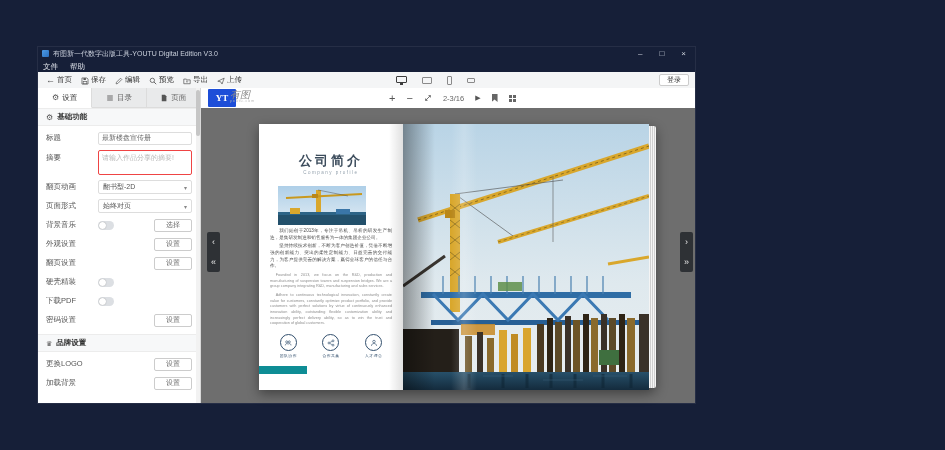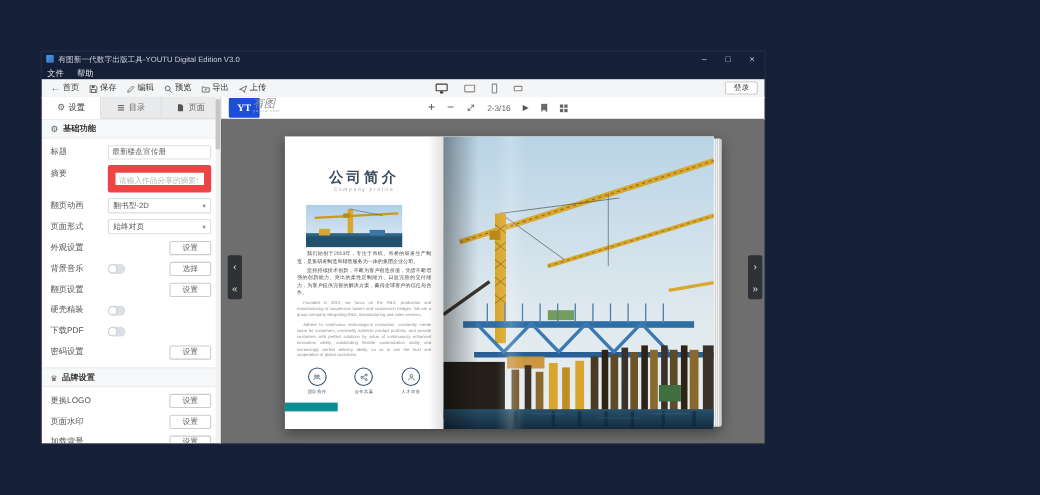--- a/index.html
+++ b/index.html
@@ -38,21 +38,21 @@
   .tab:last-child{border-right:none;}
   .panel{position:absolute;left:0;top:20px;right:0;bottom:0;overflow:hidden;}
   .s-header{height:16px;background:#f7f8f9;border-top:1px solid #ececec;border-bottom:1px solid #ececec;display:flex;align-items:center;gap:4px;padding:0 8px;font-size:7.5px;font-weight:bold;color:#333;margin-top:7px;}
   .s-header:first-child{margin-top:0;}
   .s-row{display:flex;align-items:center;padding:0 8px;margin-top:5px;min-height:14px;}
   .s-row.ta{align-items:flex-start;}
   .s-label{width:52px;flex:0 0 auto;font-size:7.5px;color:#555;}
   .ta .s-label{padding-top:3px;font-family:Liberation Mono, monospace;}
   .s-ctl{flex:1;display:flex;align-items:center;min-width:0;}
   .s-input{width:100%;height:13px;box-sizing:border-box;border:1px solid #ddd;border-radius:2px;font-size:7px;color:#666;padding:0 3px;outline:none;font-family:inherit;}
-  .s-textarea{width:100%;height:25px;box-sizing:border-box;border:7px solid #ef4444;border-radius:2px;font-size:7px;color:#666;padding:2px 3px;resize:none;outline:none;font-family:inherit;}
+  .s-textarea{width:100%;height:25px;box-sizing:border-box;border:1px solid #ef4444;border-radius:2px;font-size:7px;color:#666;padding:2px 3px;resize:none;outline:none;font-family:inherit;}
   .s-textarea::placeholder,.s-input::placeholder{color:#b8b8b8;}
   .s-select{width:100%;height:14px;box-sizing:border-box;border:1px solid #ddd;border-radius:2px;background:#fff;display:flex;align-items:center;padding:0 4px;font-size:7px;color:#555;cursor:pointer;}
   .caret{margin-left:auto;font-size:6px;color:#888;}
   .s-btn{margin-left:auto;width:38px;height:13px;background:#fff;border:1px solid #ccc;border-radius:2px;font-size:7px;color:#666;display:flex;align-items:center;justify-content:center;cursor:pointer;flex:0 0 auto;font-family:inherit;}
   .toggle{width:16px;height:9px;border-radius:5px;background:#dcdfe3;position:relative;flex:0 0 auto;cursor:pointer;}
   .toggle::after{content:"";position:absolute;left:1px;top:1px;width:7px;height:7px;border-radius:50%;background:#fff;box-shadow:0 0 1px rgba(0,0,0,.45);}
   .sb-track{position:absolute;right:0;top:0;bottom:0;width:4px;background:#f2f2f2;}
   .sb-thumb{position:absolute;right:0;top:2px;width:4px;height:46px;background:#c6c6c6;border-radius:2px;}
   
   .preview{flex:1;position:relative;min-width:0;}
@@ -217,30 +217,30 @@
             <div class="s-row">
               <span class="s-label">页面形式</span>
               <div class="s-ctl">
                 <div class="s-select">
                   <span>始终对页</span>
                   <span class="caret">▾</span>
                 </div>
               </div>
             </div>
             <div class="s-row">
-              <span class="s-label">外观设置</span>
-              <div class="s-ctl">
-                <button class="s-btn">设置</button>
-              </div>
-            </div>
-            <div class="s-row">
               <span class="s-label">背景音乐</span>
               <div class="s-ctl">
                 <span class="toggle"></span>
                 <button class="s-btn">选择</button>
+              </div>
+            </div>
+            <div class="s-row">
+              <span class="s-label">外观设置</span>
+              <div class="s-ctl">
+                <button class="s-btn">设置</button>
               </div>
             </div>
             <div class="s-row">
               <span class="s-label">翻页设置</span>
               <div class="s-ctl">
                 <button class="s-btn">设置</button>
               </div>
             </div>
             <div class="s-row">
               <span class="s-label">硬壳精装</span>
@@ -259,26 +259,20 @@
               <div class="s-ctl">
                 <button class="s-btn">设置</button>
               </div>
             </div>
             <div class="s-header">
               <span class="icon-wrap"><span class="gi" style="font-size:7px">♛</span></span>
               <span>品牌设置</span>
             </div>
             <div class="s-row">
               <span class="s-label">更换LOGO</span>
-              <div class="s-ctl">
-                <button class="s-btn">设置</button>
-              </div>
-            </div>
-            <div class="s-row">
-              <span class="s-label">页面水印</span>
               <div class="s-ctl">
                 <button class="s-btn">设置</button>
               </div>
             </div>
             <div class="s-row">
               <span class="s-label">加载背景</span>
               <div class="s-ctl">
                 <button class="s-btn">设置</button>
               </div>
             </div>

